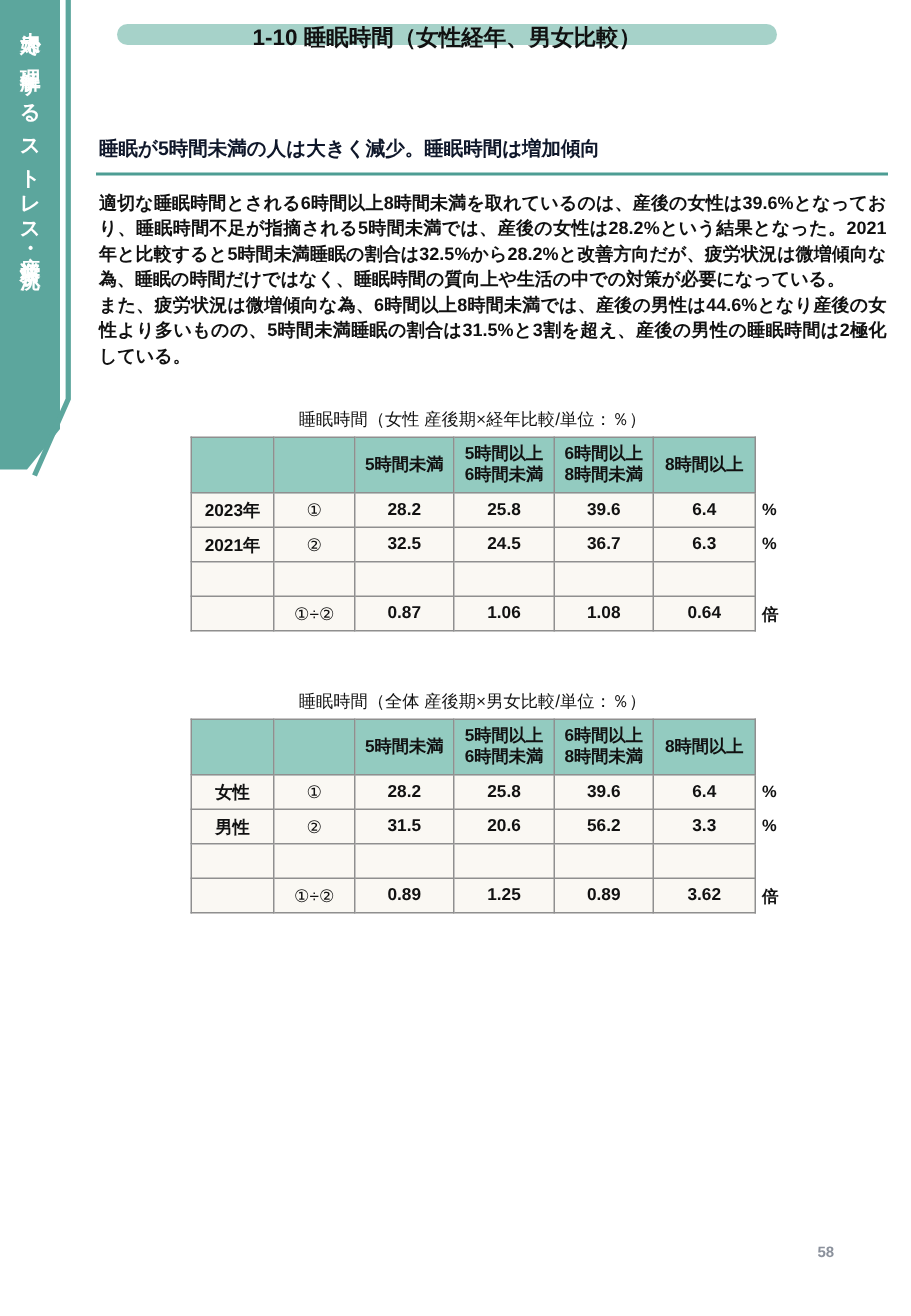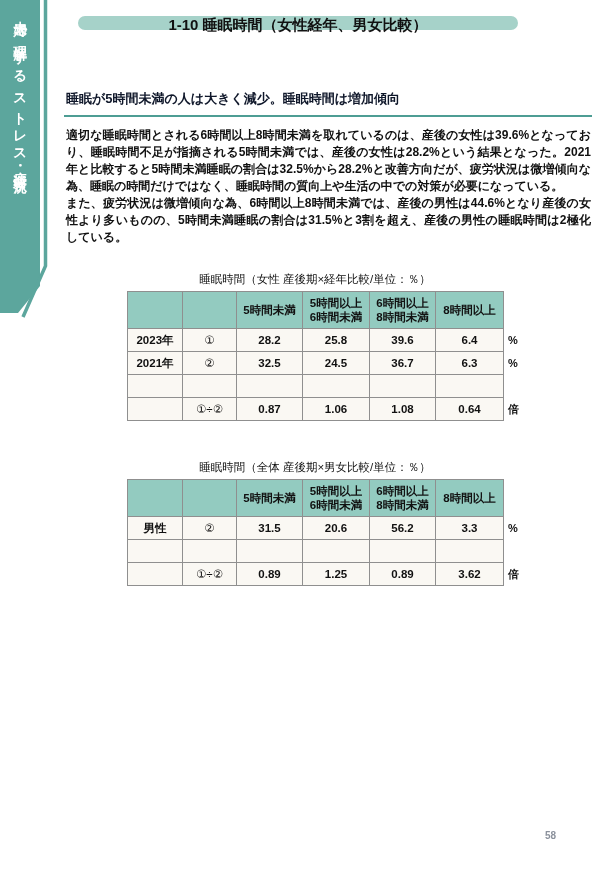--- a/index.html
+++ b/index.html
@@ -185,20 +185,29 @@
           <th>5時間以上
 6時間未満</th>
           <th>6時間以上
 8時間未満</th>
           <th>8時間以上</th>
           <th class="unit-col"></th>
         </tr>
       </thead>
       <tbody>
         <tr>
+          <td>女性</td>
+          <td class="mark">①</td>
+          <td>28.2</td>
+          <td>25.8</td>
+          <td>39.6</td>
+          <td>6.4</td>
+          <td class="unit-col">%</td>
+        </tr>
+        <tr>
           <td>男性</td>
           <td class="mark">②</td>
           <td>31.5</td>
           <td>20.6</td>
           <td>56.2</td>
           <td>3.3</td>
           <td class="unit-col">%</td>
         </tr>
         <tr>
           <td></td>

